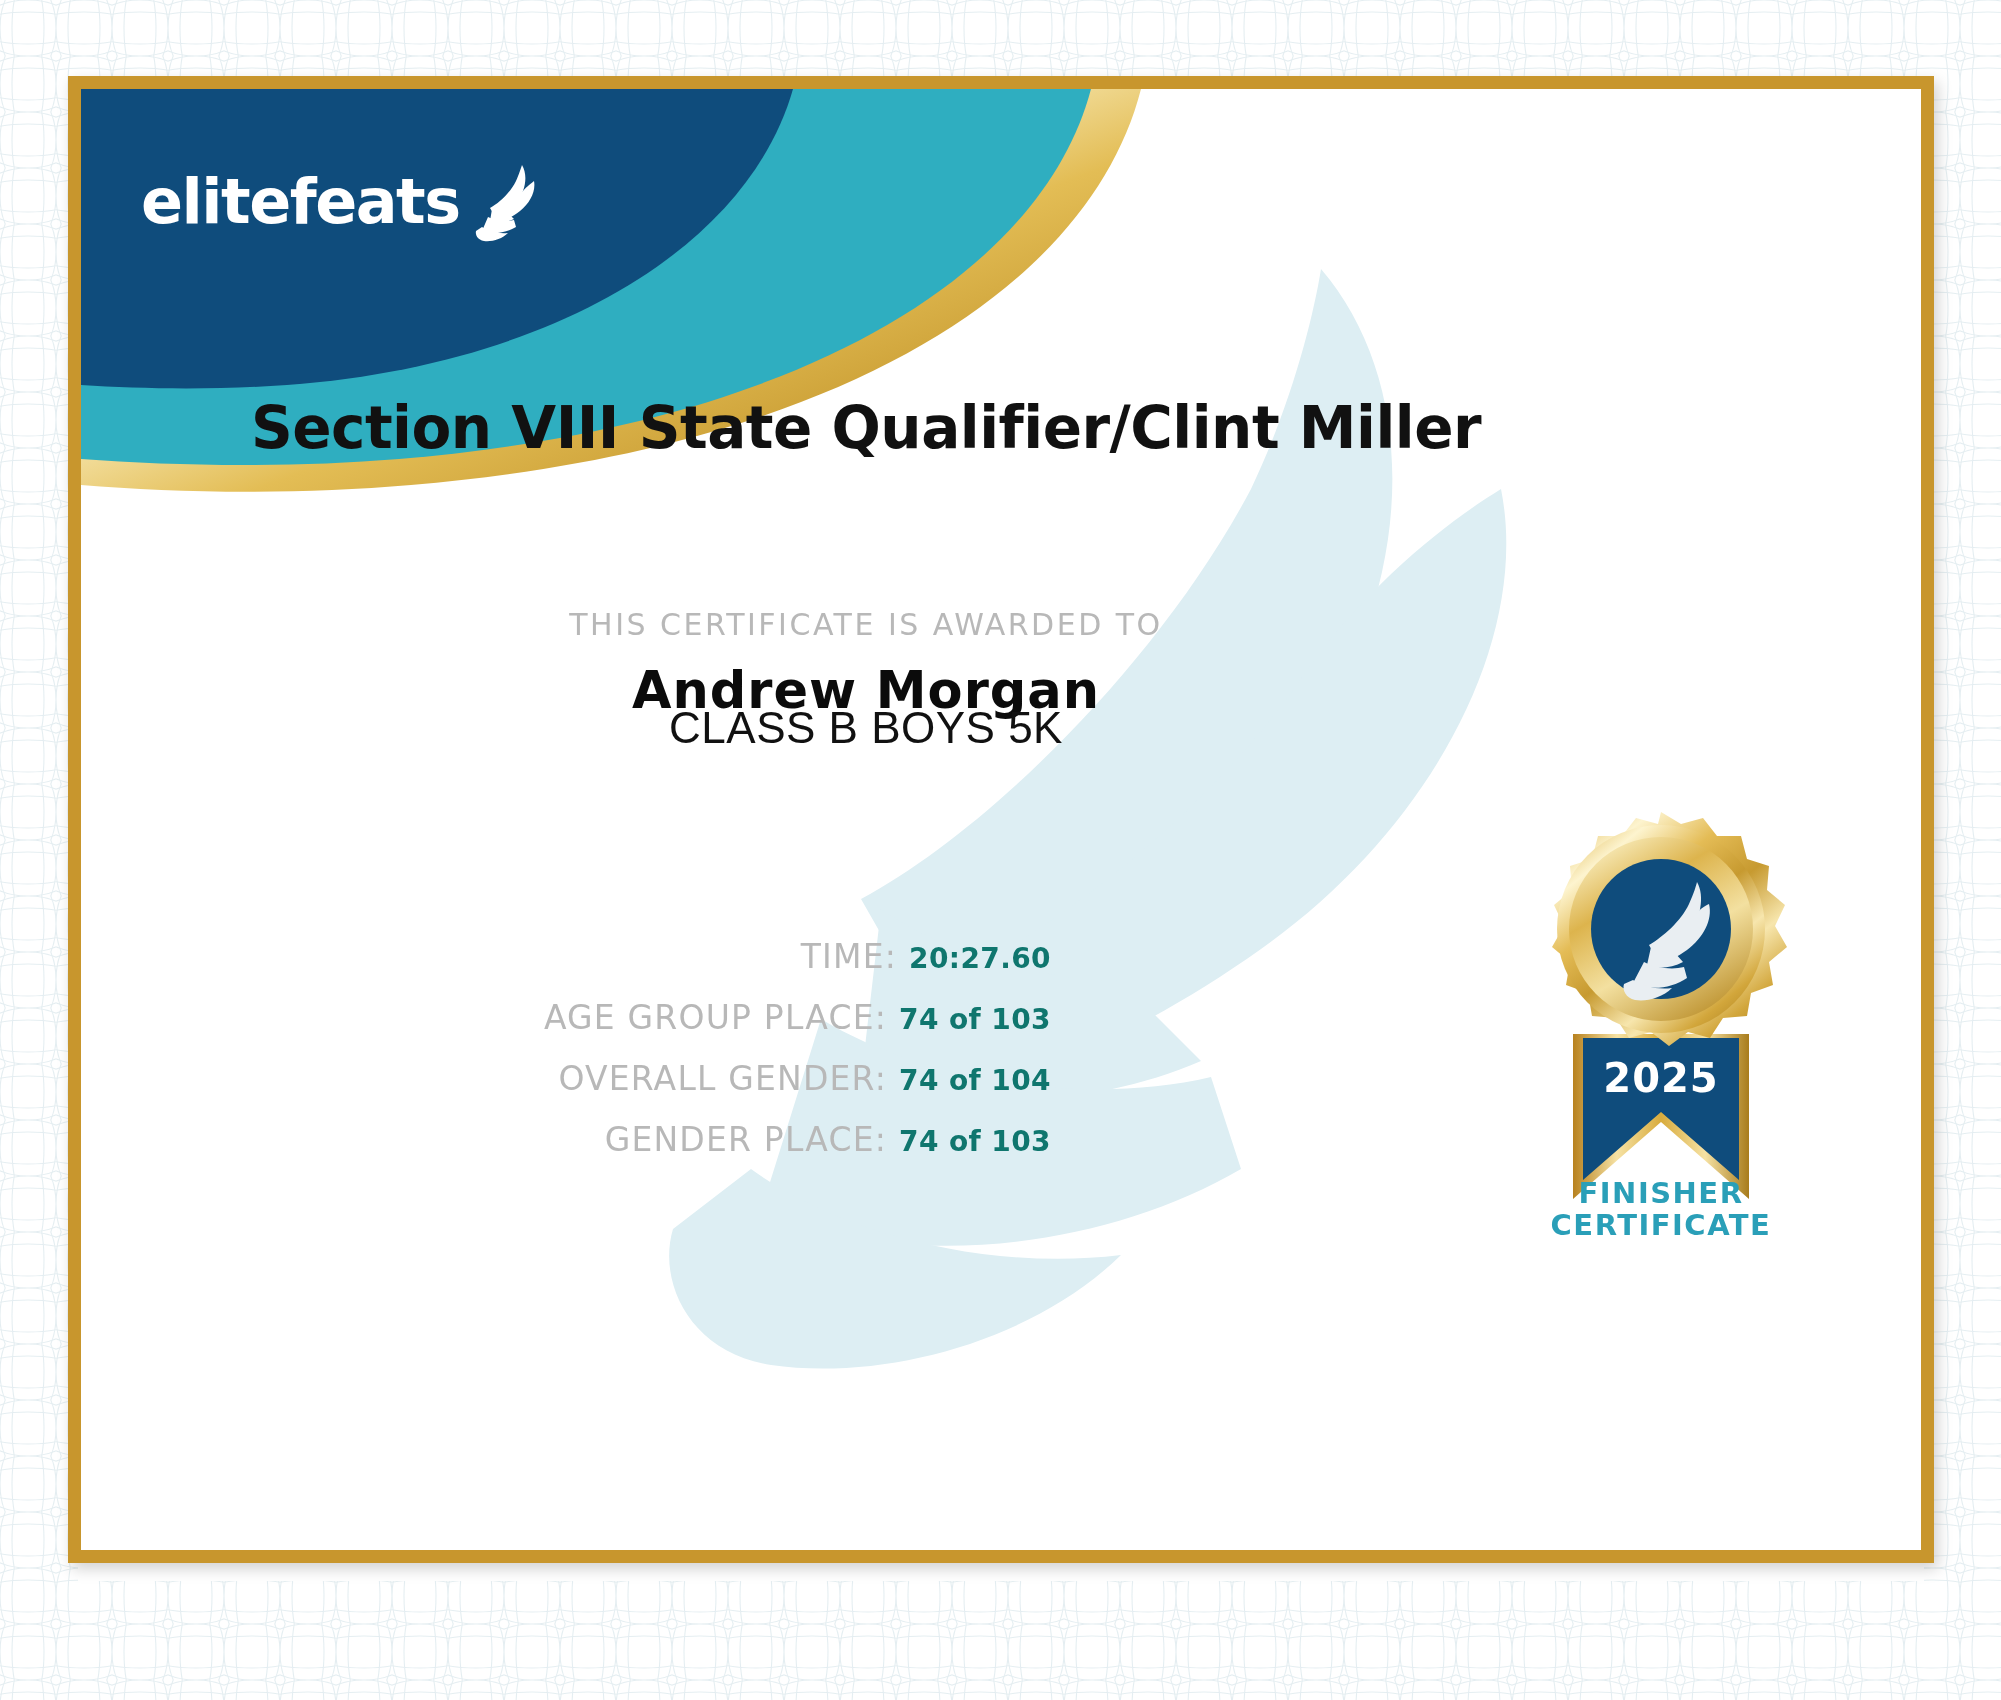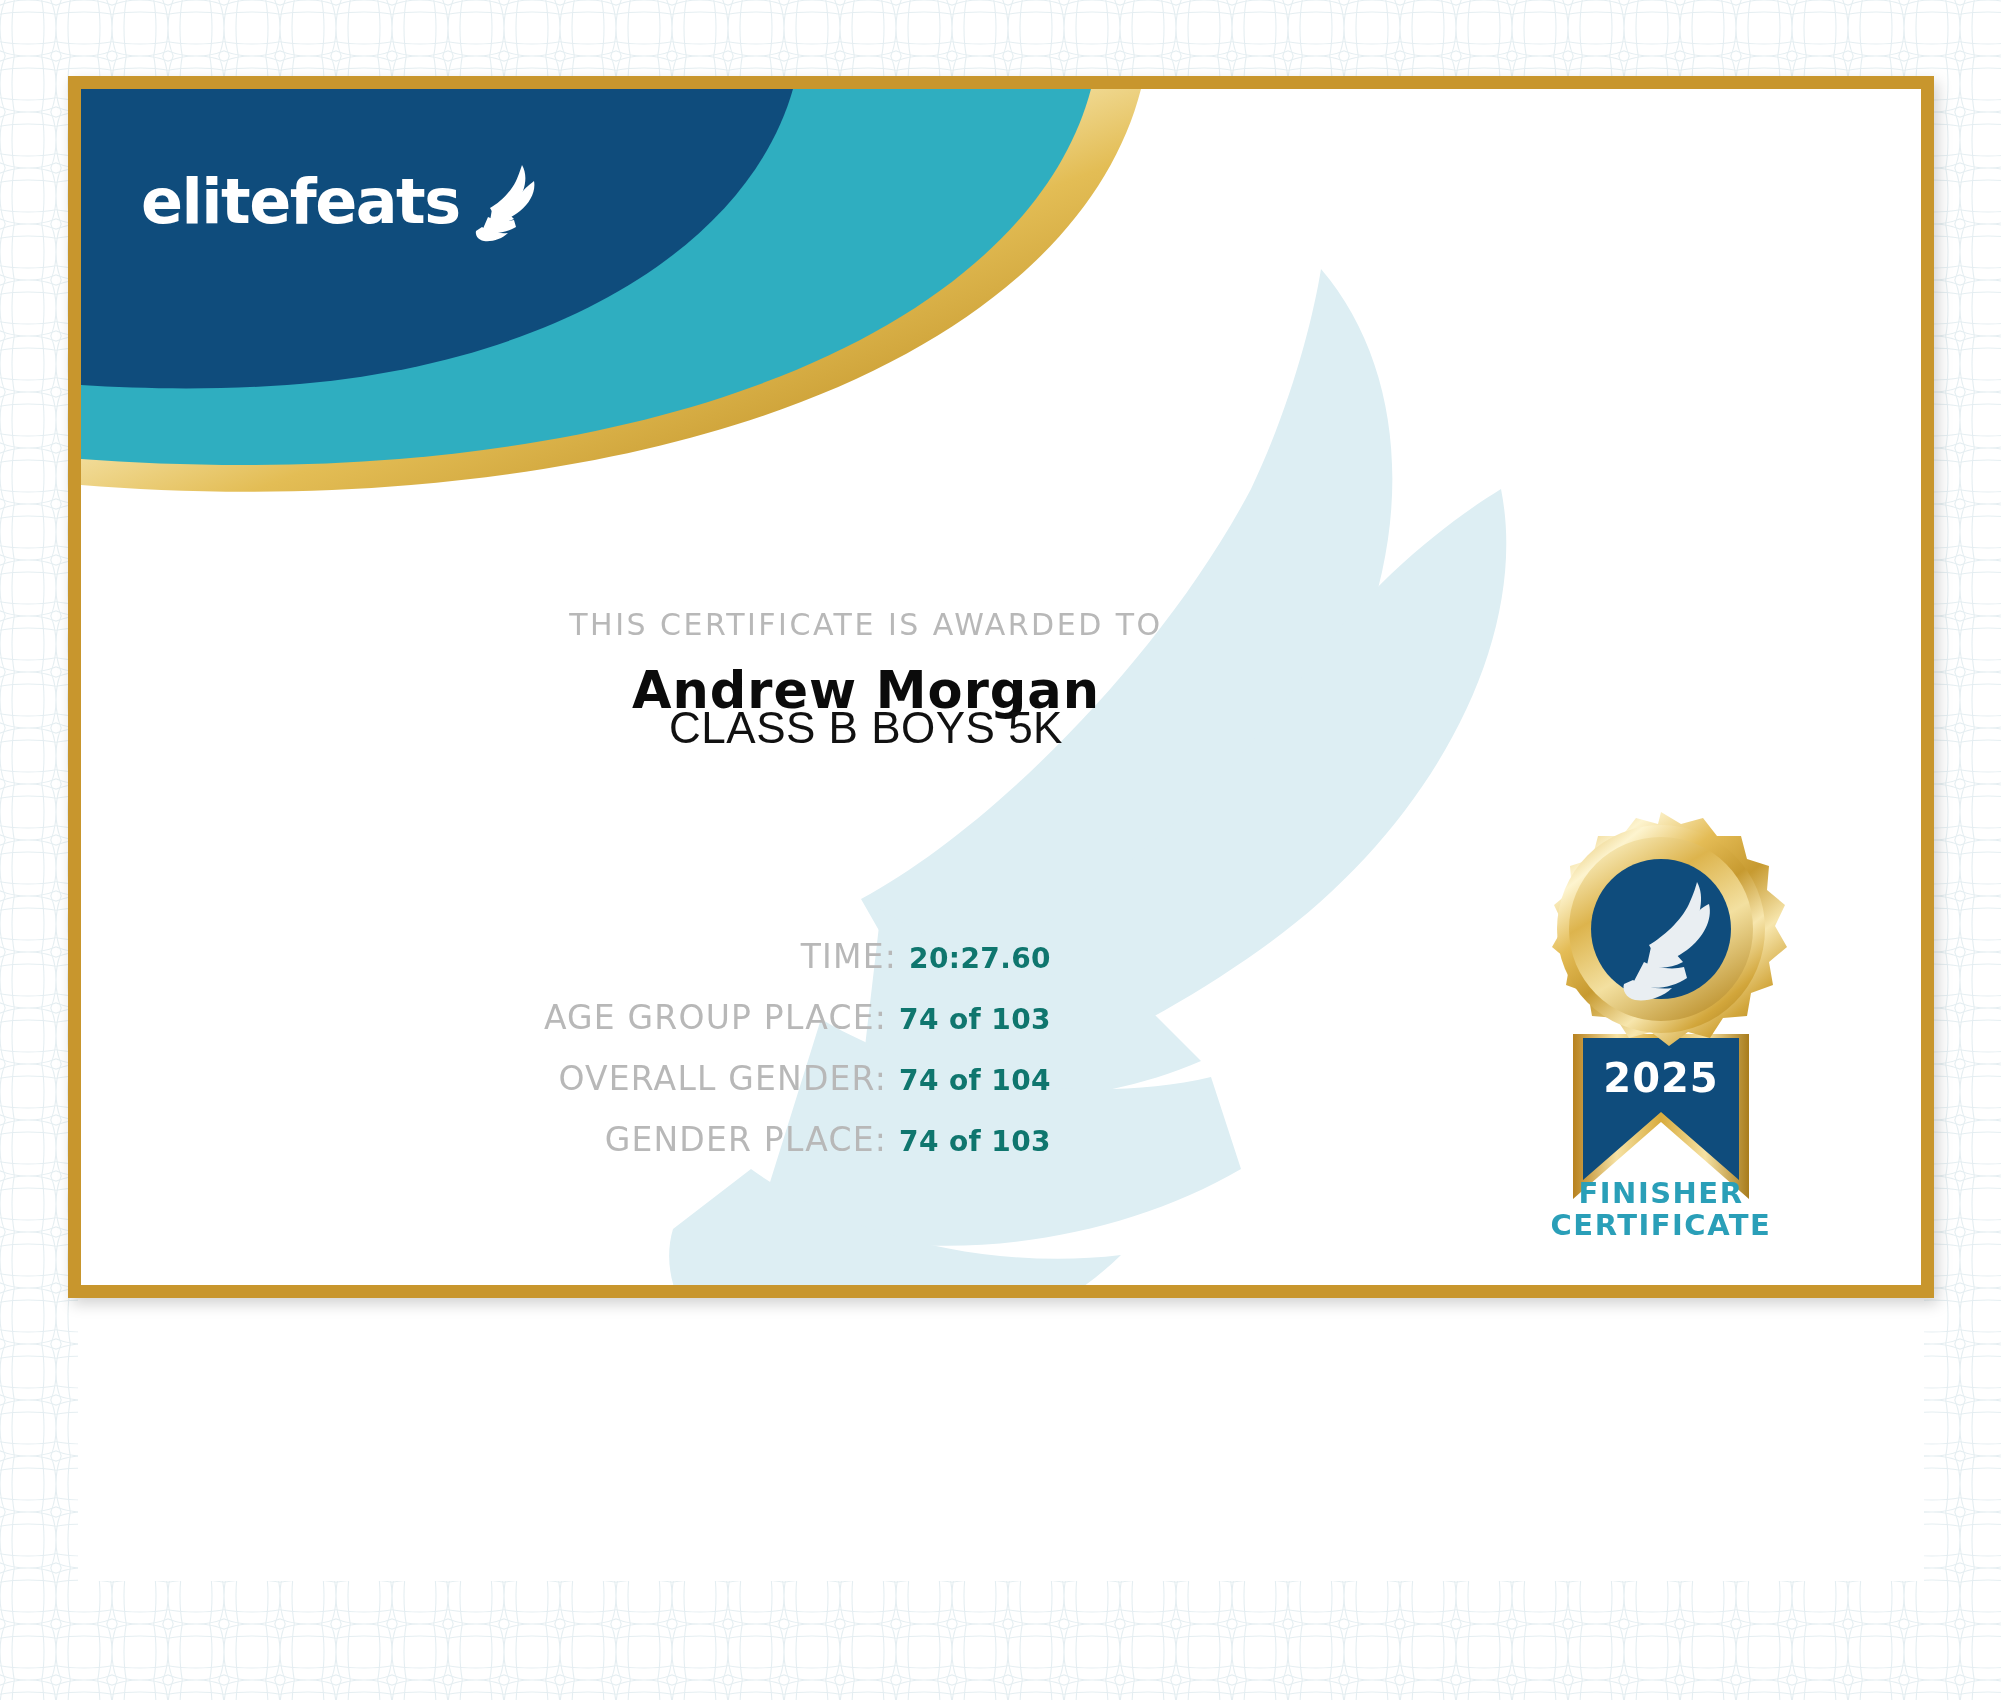--- a/index.html
+++ b/index.html
@@ -20,21 +20,21 @@
   .guilloche{
     position:absolute;inset:0;
     opacity:.55;
     pointer-events:none;
   }
 
   
   #cert-frame{
     position:absolute;
     left:68px;top:76px;
-    width:1866px;height:1222px;
+    width:1866px;height:1487px;
     border:13px solid #c8962d;
     background:#ffffff;
     box-sizing:border-box;
     box-shadow:4px 6px 14px rgba(0,0,0,.18);
     overflow:hidden;
   }
 
   
   #header-art{
     position:absolute;left:0;top:0;width:1840px;height:430px;
@@ -214,20 +214,21 @@
         <path d="M320,700 C380,742 470,770 560,772 L640,852 C530,900 390,902 300,872 Z"></path>
         <path d="M260,810 C370,876 530,896 650,868 L680,960 C540,1042 340,1062 200,1002 Z"></path>
         <path d="M190,960 C280,1026 430,1062 560,1046 C470,1134 320,1172 210,1156
                  C130,1144 96,1074 112,1020 Z"></path>
       </g>
     </svg>
 
     <div id="content">
 
 
+      <div class="center-col" id="event-title">Section VIII State Qualifier/Clint Miller</div>
 
       <div class="center-col label-muted" id="awarded-label">THIS CERTIFICATE IS AWARDED TO</div>
 
       <div class="center-col" id="recipient-name">Andrew Morgan</div>
 
       <div class="center-col" id="recipient-division">CLASS B BOYS 5K</div>
 
 
       <div id="stats-block">
         <div class="stat-row">

